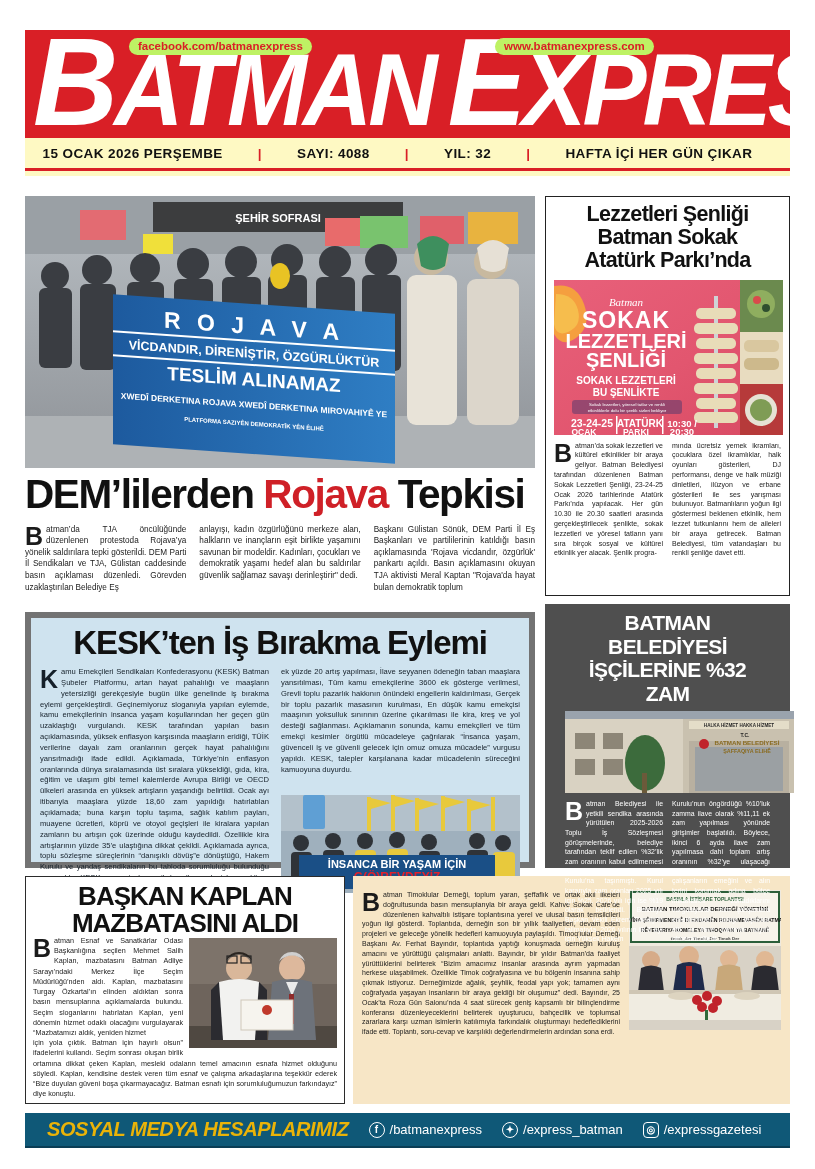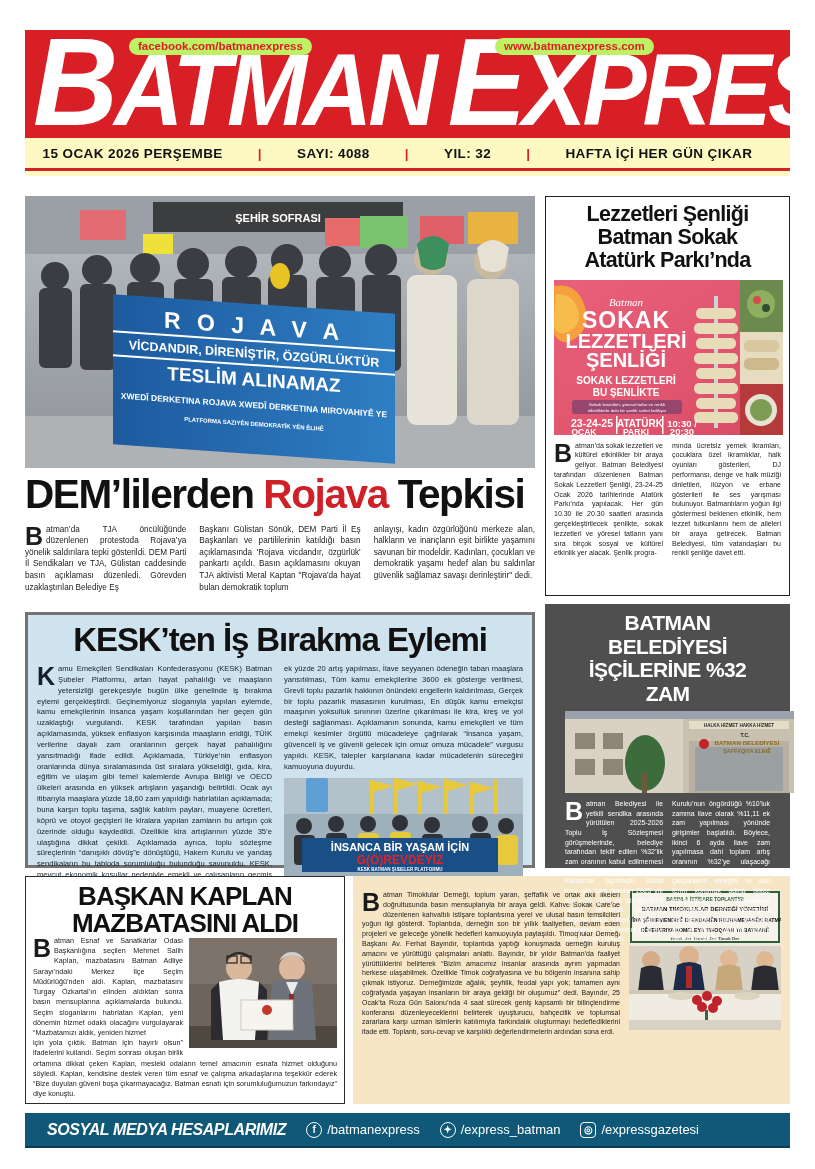--- a/index.html
+++ b/index.html
@@ -77,30 +77,30 @@
   }
   .lead-body p { margin: 0; }
   .dropcap::first-letter {
     float: left; font-size: 25px; line-height: 0.82; font-weight: 700;
     padding: 2px 3px 0 0;
   }
 
   
   .kesk {
     position: absolute; left: 25px; top: 612px; width: 510px; height: 256px;
-    background: #cfe3ef; border: 3px solid #737373; padding: 8px 9px 8px;
+    background: #cfe3ef; border: 6px solid #737373; padding: 8px 9px 8px;
   }
   .kesk-head {
     font-size: 33px; font-weight: 800; letter-spacing: -1.1px; color:#111;
     line-height: 1.0; white-space: nowrap; text-align:center;
   }
   .kesk-cols { margin-top: 8px; display: flex; gap: 12px; }
   .kesk-col { width: 239px; }
   .kesk-text { font-size: 7.6px; line-height: 1.43; text-align: justify; color:#15202a; }
-  .kesk-photo { width: 239px; height: 98px; margin-top: 6px; }
+  .kesk-photo { width: 239px; height: 98px; margin-top: 20px; }
 
   
   .kaplan {
     position: absolute; left: 25px; top: 876px; width: 320px; height: 228px;
     background:#ffffff; border:1px solid #2b2b2b; padding: 6px 7px;
   }
   .kaplan-head {
     font-size: 26px; font-weight: 800; letter-spacing:-1px; color:#111;
     line-height: 1.02; text-align:center;
   }
@@ -157,21 +157,21 @@
     margin-top: 6px; column-count: 2; column-gap: 9px;
     font-size: 6.9px; line-height: 1.40; text-align: justify; color:#ffffff;
   }
 
   
   .footer {
     position: absolute; left: 25px; top: 1113px; width: 765px; height: 33px;
     background: #0f5877; display:flex; align-items:center; padding-left: 22px; gap: 20px;
   }
   .footer-title {
-    color:#ffffff; font-weight:800; font-style: italic; font-size: 16px; letter-spacing: -0.4px;
+    color:#eab308; font-weight:800; font-style: italic; font-size: 20px; letter-spacing: -0.4px;
   }
   .sm { display:flex; align-items:center; gap: 5px; color:#fff; font-size:13px; }
   .sm-ico {
     width: 16px; height: 16px; border: 1.4px solid #fff; border-radius: 50%;
     display:flex; align-items:center; justify-content:center;
     font-size: 10px; font-weight:700; line-height:1;
   }
   .sm-ico.sq { border-radius: 4px; }
   .footer-rule { position:absolute; left:25px; top:1146px; width:765px; height:2px; background:#0a3d55; }
 
@@ -267,22 +267,22 @@
             <text x="229" y="196" font-size="8.5" fill="#fff" font-weight="700" font-family="Liberation Sans, sans-serif" text-anchor="middle">XWEDÎ DERKETINA ROJAVA XWEDÎ DERKETINA MIROVAHIYÊ YE</text>
             <text x="229" y="214" font-size="6" fill="#fff" font-weight="700" font-family="Liberation Sans, sans-serif" text-anchor="middle">PLATFORMA SAZIYÊN DEMOKRATÎK YÊN ÊLIHÊ</text>
           </g>
         </g>
         <ellipse cx="255" cy="80" rx="10" ry="13" fill="#e8c324"></ellipse>
       </svg>
     </div>
     <div class="lead-head"><span>DEM’lilerden </span><span class="accent">Rojava</span><span> Tepkisi</span></div>
     <div class="lead-body">
       <p class="dropcap">Batman’da TJA öncülüğünde düzenlenen protestoda Rojava’ya yönelik saldırılara tepki gösterildi. DEM Parti İl Sendikaları ve TJA, Gülistan caddesinde basın açıklaması düzenledi. Görevden uzaklaştırılan Belediye Eş</p>
+      <p>anlayışı, kadın özgürlüğünü merkeze alan, halkların ve inançların eşit birlikte yaşamını savunan bir modeldir. Kadınları, çocukları ve demokratik yaşamı hedef alan bu saldırılar güvenlik sağlamaz savaşı derinleştirir" dedi.</p>
       <p>Başkanı Gülistan Sönük, DEM Parti İl Eş Başkanları ve partililerinin katıldığı basın açıklamasında 'Rojava vicdandır, özgürlük' pankartı açıldı. Basın açıklamasını okuyan TJA aktivisti Meral Kaptan "Rojava'da hayat bulan demokratik toplum</p>
-      <p>anlayışı, kadın özgürlüğünü merkeze alan, halkların ve inançların eşit birlikte yaşamını savunan bir modeldir. Kadınları, çocukları ve demokratik yaşamı hedef alan bu saldırılar güvenlik sağlamaz savaşı derinleştirir" dedi.</p>
     </div>
   </div>
 
   <div class="kesk">
     <div class="kesk-head">KESK’ten İş Bırakma Eylemi</div>
     <div class="kesk-cols">
       <div class="kesk-col">
         <div class="kesk-text dropcap">Kamu Emekçileri Sendikaları Konfederasyonu (KESK) Batman Şubeler Platformu, artan hayat pahalılığı ve maaşların yetersizliği gerekçesiyle bugün ülke genelinde iş bırakma eylemi gerçekleştirdi. Geçinemiyoruz sloganıyla yapılan eylemde, kamu emekçilerinin insanca yaşam koşullarından her geçen gün uzaklaştığı vurgulandı. KESK tarafından yapılan basın açıklamasında, yüksek enflasyon karşısında maaşların eridiği, TÜİK verilerine dayalı zam oranlarının gerçek hayat pahalılığını yansıtmadığı ifade edildi. Açıklamada, Türkiye’nin enflasyon oranlarında dünya sıralamasında üst sıralara yükseldiği, gıda, kira, eğitim ve ulaşım gibi temel kalemlerde Avrupa Birliği ve OECD ülkeleri arasında en yüksek artışların yaşandığı belirtildi. Ocak ayı itibarıyla maaşlara yüzde 18,60 zam yapıldığı hatırlatılan açıklamada; buna karşın toplu taşıma, sağlık katılım payları, muayene ücretleri, köprü ve otoyol geçişleri ile kiralara yapılan zamların bu artışın çok üzerinde olduğu kaydedildi. Özellikle kira artışlarının yüzde 35’e ulaştığına dikkat çekildi. Açıklamada ayrıca, toplu sözleşme süreçlerinin “danışıklı dövüş”e dönüştüğü, Hakem Kurulu ve yandaş sendikaların bu tabloda sorumluluğu bulunduğu savunuldu. KESK, mevcut ekonomik koşullar nedeniyle emekli ve çalışanların geçmiş yıllara kıyasla ciddi bir gelir kaybı yaşadığını, en düşük memur emekli aylığının ilk kez açlık sınırının altına düştüğünü belirtti. KESK Batman Şubeler Platformu, taleplerini şu başlıklar altında sıraladı: Ocak ayından itibaren maaşlara</div>
       </div>
       <div class="kesk-col">

